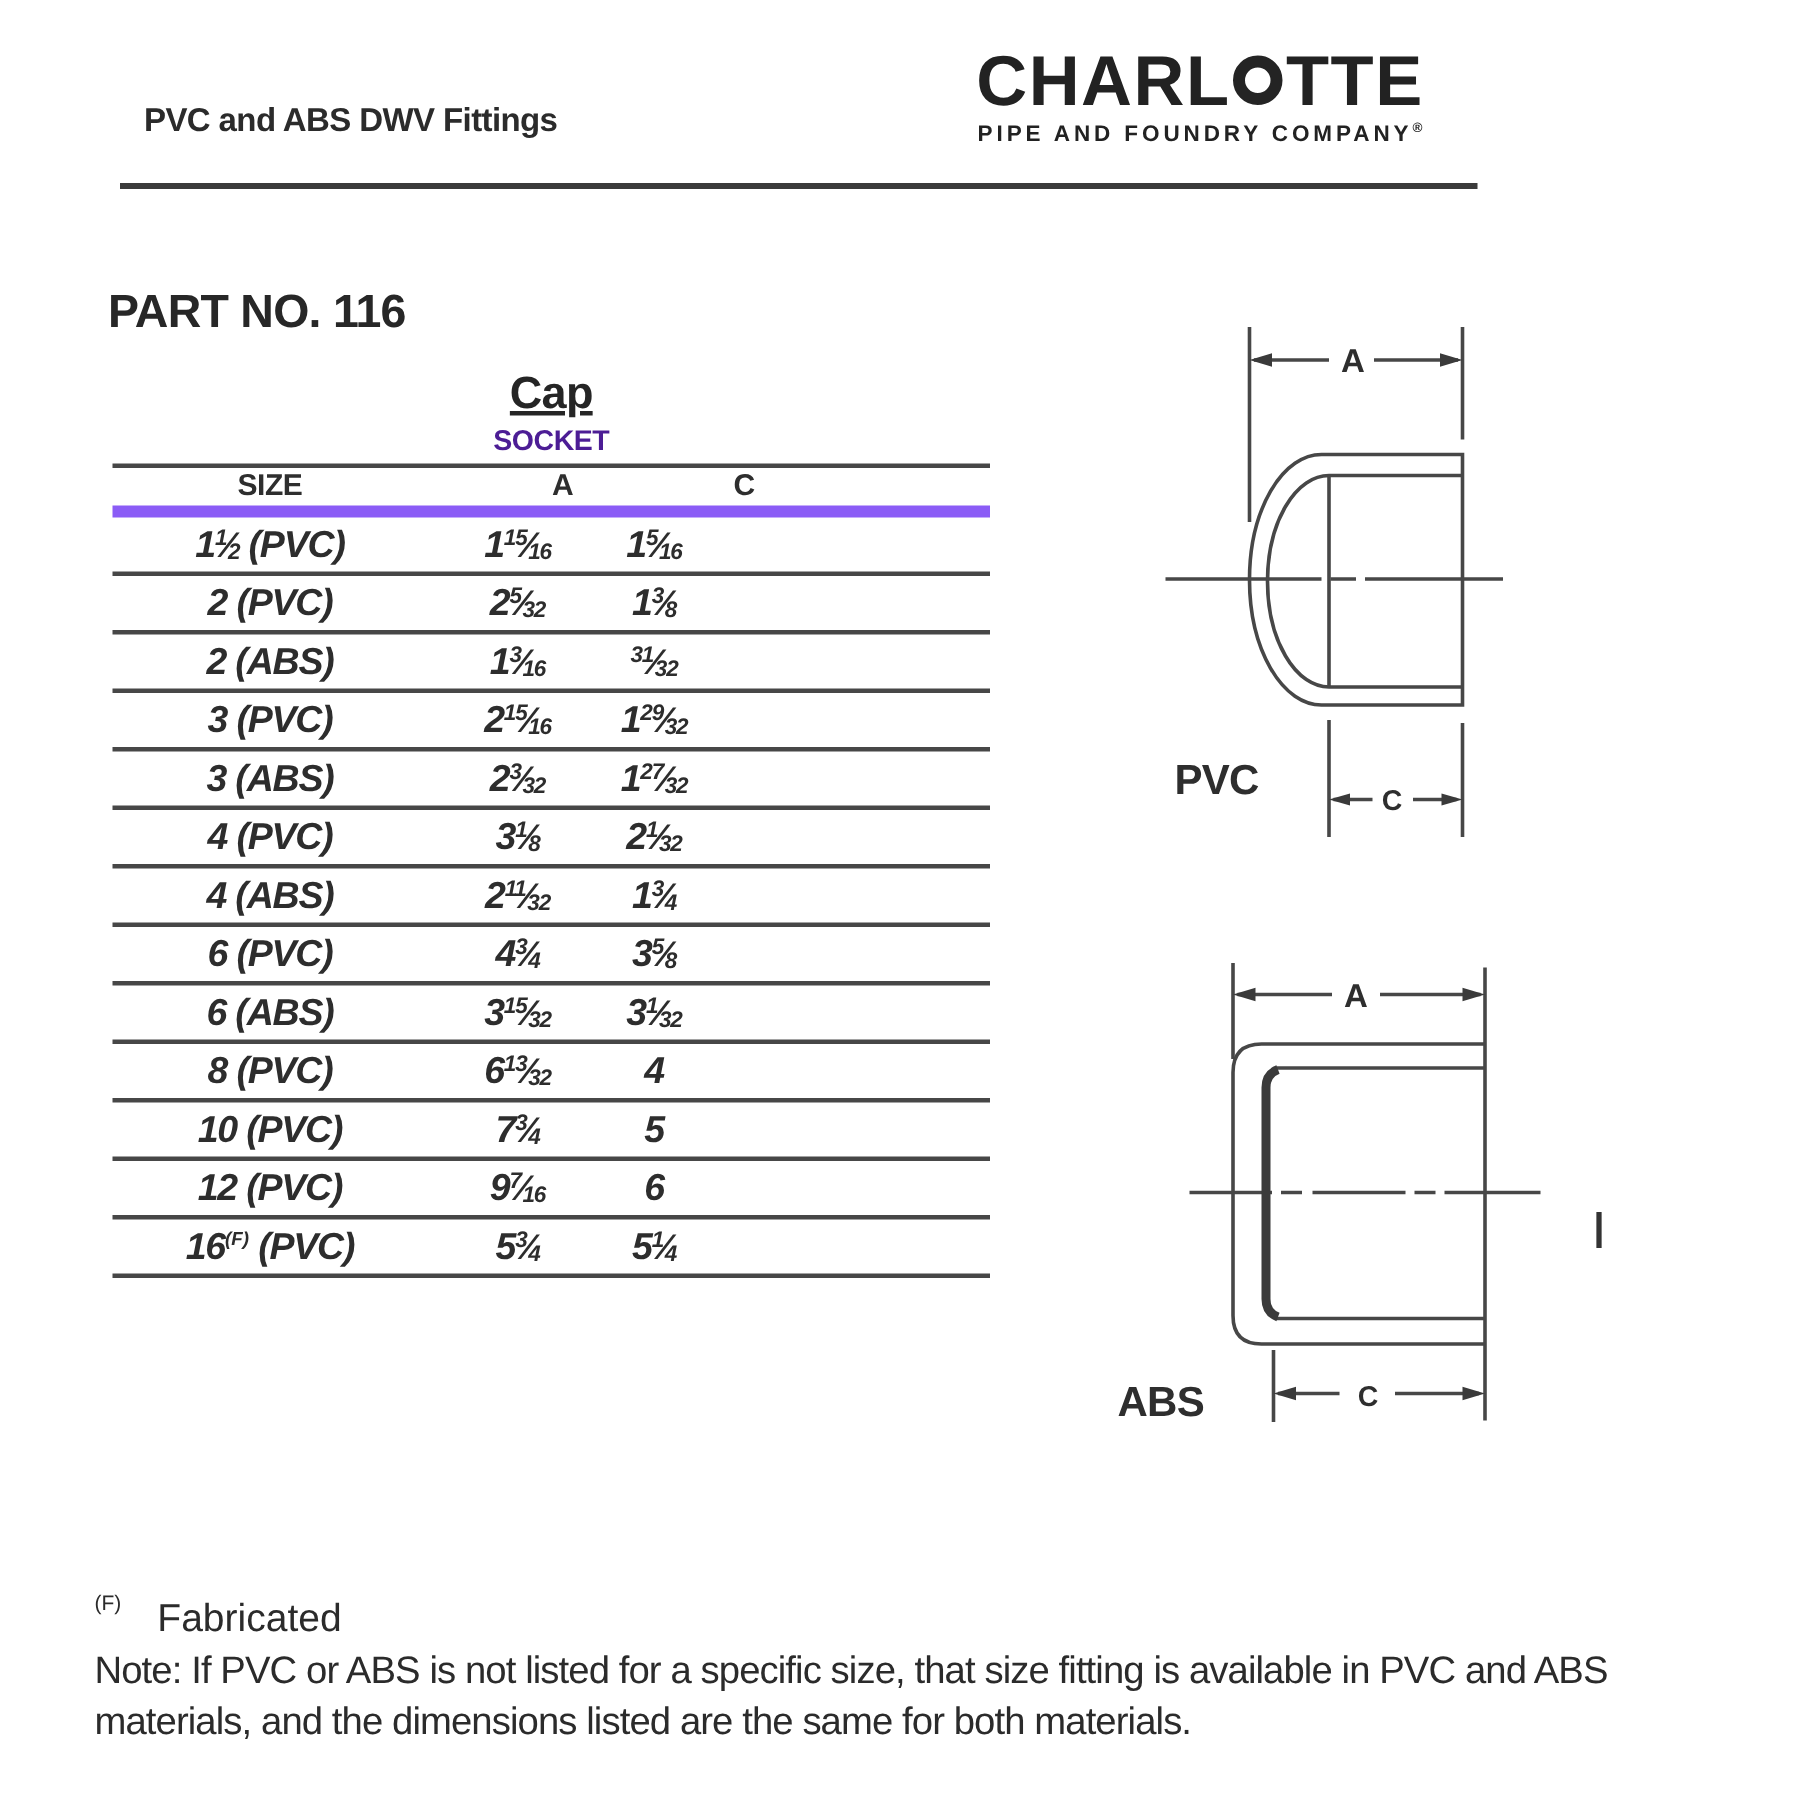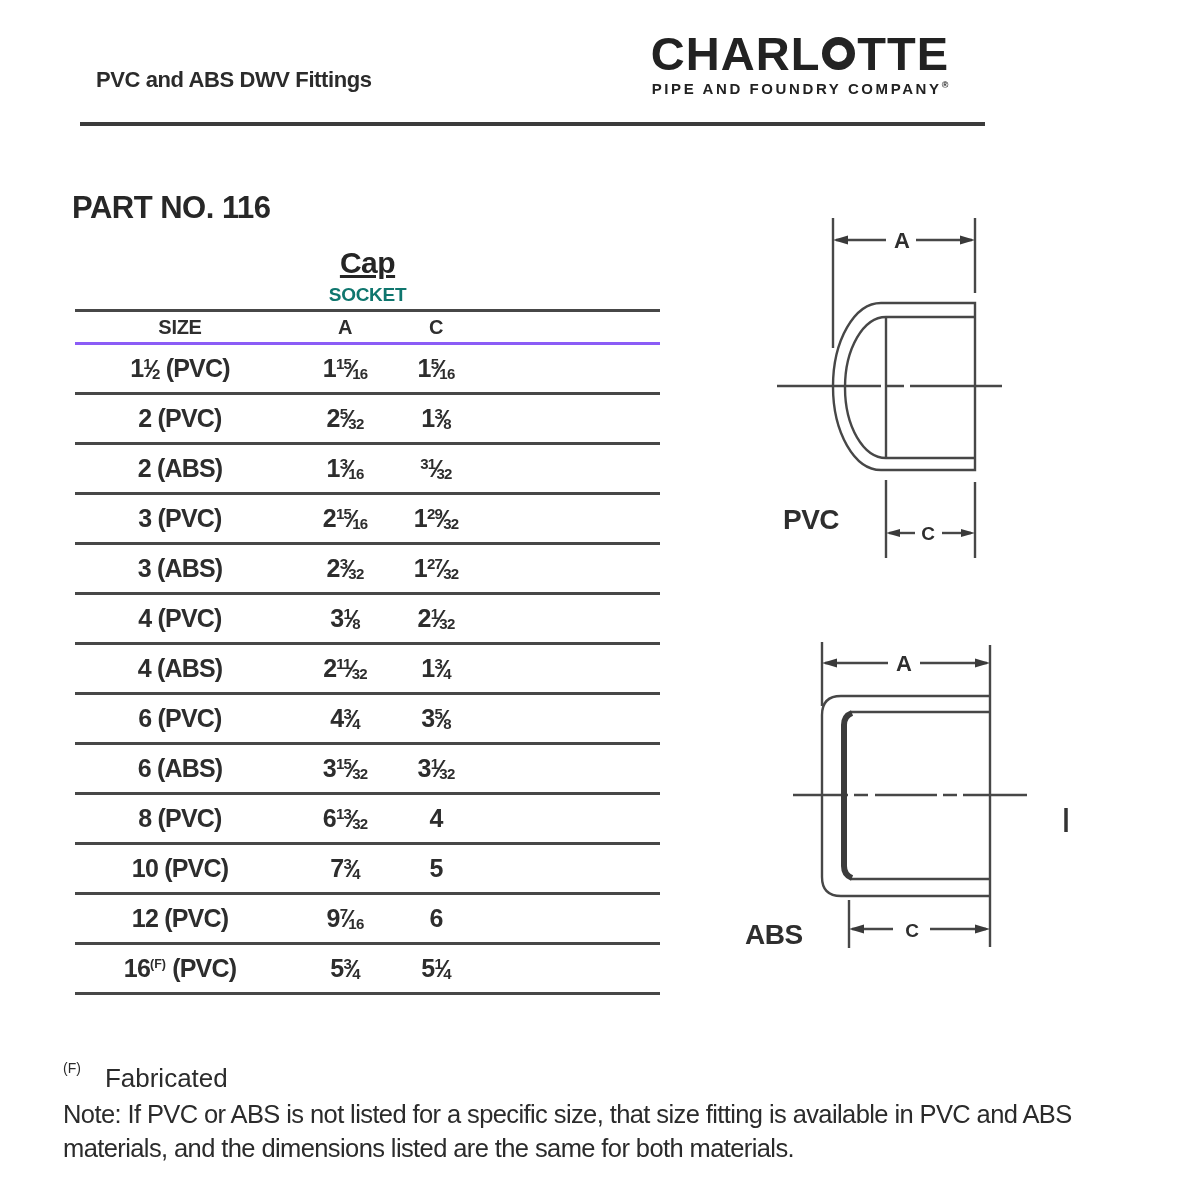--- a/index.html
+++ b/index.html
@@ -28,30 +28,30 @@
   }
   .brand-tag sup { font-size:9px; letter-spacing:0; }
   .header-rule { left:80px; top:122px; width:905px; height:4px; background:#3b3b3b; }
 
   
   .part-no { left:72px; top:190px; font-size:31px; font-weight:900; letter-spacing:-0.5px; color:#272727; }
 
   
   .tblwrap { left:75px; top:243px; width:585px; }
   .t-cap   { text-align:center; font-size:30px; font-weight:900; letter-spacing:-0.5px; height:40px; line-height:40px; color:#252525;text-decoration:underline;}
-  .t-socket{ text-align:center; font-size:19px; font-weight:900; letter-spacing:-0.3px; height:26px; line-height:24px; color:#0f766e;}
+  .t-socket{ text-align:center; font-size:19px; font-weight:900; letter-spacing:-0.3px; height:26px; line-height:24px; color:#4c1d95;}
   .t-headrow {
-    border-top:3px solid #474747; border-bottom:3px solid #8b5cf6;
+    border-top:3px solid #474747; border-bottom:8px solid #8b5cf6;
     height:36px; box-sizing:border-box;
-    display:grid; grid-template-columns:210px 120px 62px 1fr; align-items:center;
+    display:grid; grid-template-columns:210px 120px 62px 1fr; align-items:center;gap:30px;
   }
   .t-headrow .cell { text-align:center; font-size:20px; font-weight:900; letter-spacing:-0.3px; }
   .trow {
-    height:50px; box-sizing:border-box; border-bottom:3px solid #474747;
-    display:grid; grid-template-columns:210px 120px 62px 1fr; align-items:center;
+    height:39px; box-sizing:border-box; border-bottom:3px solid #474747;
+    display:grid; grid-template-columns:210px 120px 62px 1fr; align-items:center;font-style:italic;
   }
   .trow .cell { text-align:center; font-size:25px; font-weight:bold; letter-spacing:-0.8px; white-space:nowrap; color:#2d2d2d; }
 
   
   .fr { display:inline-block; white-space:nowrap; }
   .nu { display:inline-block; font-size:0.60em; transform:translateY(-0.52em); }
   .de { display:inline-block; font-size:0.60em; transform:translateY(0.10em); }
   .sl { display:inline-block; font-size:0.95em; margin:0 -1px; }
   sup.fab { font-size:0.50em; vertical-align:super; letter-spacing:0; }
 

